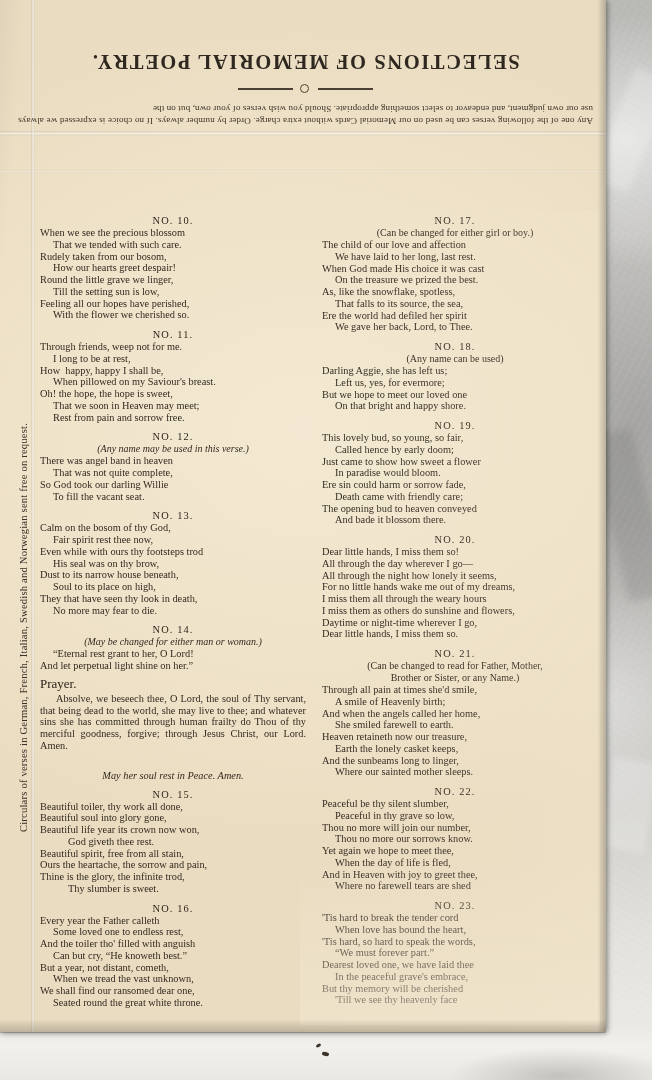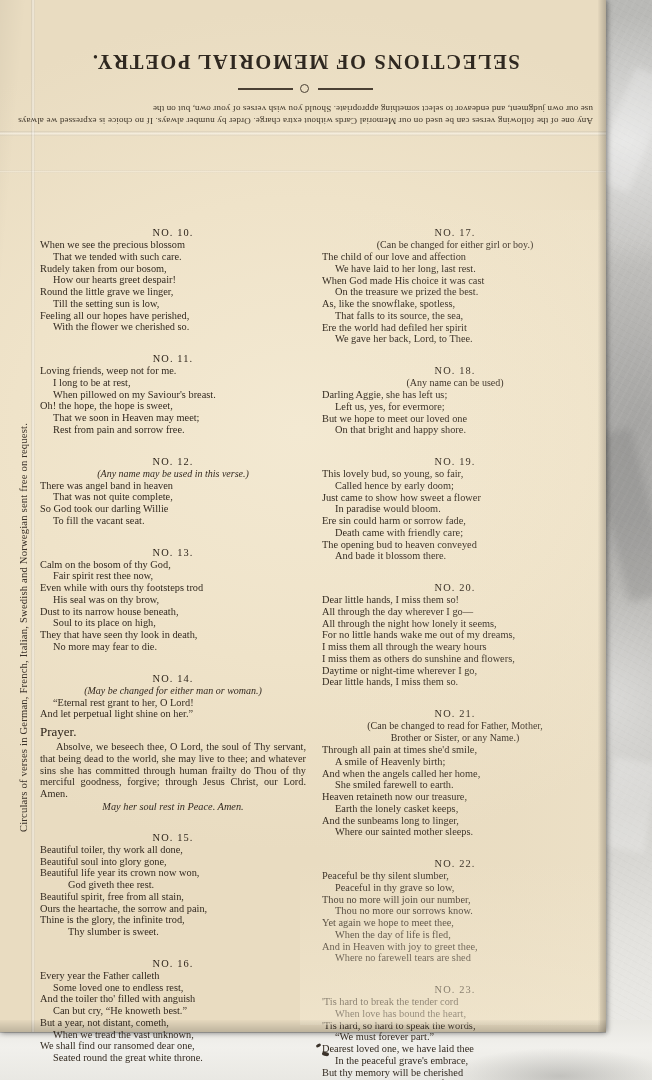--- a/index.html
+++ b/index.html
@@ -105,40 +105,40 @@
   
   .columns{
     position:absolute;left:40px;top:207px;width:548px;height:800px;
     display:flex;gap:16px;color:#33291f;
   }
   .col{width:266px;}
   .col.right{width:266px;}
 
   .vnum{
     text-align:center;font-size:10.4px;letter-spacing:1.1px;
-    margin:20px 0 1px 0;color:#2e251c;
+    margin:8px 0 1px 0;color:#2e251c;
   }
   .vnote{
     text-align:center;font-size:10px;font-style:italic;margin:0 0 1px 0;color:#33291f;
   }
   .vnote.up{font-style:normal;}
   .vline{
     font-size:10.35px;line-height:11.75px;white-space:pre;color:#332a20;
   }
   .vline.i1{padding-left:13px;}
   .vline.i2{padding-left:28px;font-family:Liberation Serif, serif;}
   .vhead{
     text-align:left;font-size:13px;font-weight:normal;margin:4px 0 0 0;color:#2b2219;
   }
   .prayer-p{
     font-size:10.3px;line-height:11.8px;text-align:justify;
     margin:1px 0 0 0;text-indent:16px;color:#332a20;
   }
   .prayer-close{
-    text-align:center;font-style:italic;font-size:10.3px;margin-top:1px;color:#332a20;
+    text-align:center;font-style:italic;font-size:10.3px;margin-top:18px;color:#332a20;
   }
 
   
   .fade-low{position:absolute;left:300px;top:860px;width:300px;height:165px;
     background:linear-gradient(180deg, rgba(243,233,210,0) 0%, rgba(243,233,210,.30) 60%, rgba(243,233,210,.52) 100%);
     pointer-events:none;}
   .fade-col{position:absolute;left:300px;top:210px;width:300px;height:820px;
     background:linear-gradient(90deg, rgba(243,233,210,0) 0%, rgba(243,233,210,.10) 70%, rgba(243,233,210,.26) 100%);
     pointer-events:none;}
 
@@ -179,22 +179,23 @@
             <div class="vline i1">That we tended with such care.</div>
             <div class="vline">Rudely taken from our bosom,</div>
             <div class="vline i1">How our hearts greet despair!</div>
             <div class="vline">Round the little grave we linger,</div>
             <div class="vline i1">Till the setting sun is low,</div>
             <div class="vline">Feeling all our hopes have perished,</div>
             <div class="vline i1">With the flower we cherished so.</div>
           </div>
           <div class="verse">
             <div class="vnum">NO. 11.</div>
-            <div class="vline">Loving friends, weep not for me.</div>
+            <div class="vline">Through friends, weep not for me.</div>
             <div class="vline i1">I long to be at rest,</div>
+            <div class="vline">How  happy, happy I shall be,</div>
             <div class="vline i1">When pillowed on my Saviour's breast.</div>
             <div class="vline">Oh! the hope, the hope is sweet,</div>
             <div class="vline i1">That we soon in Heaven may meet;</div>
             <div class="vline i1">Rest from pain and sorrow free.</div>
           </div>
           <div class="verse">
             <div class="vnum">NO. 12.</div>
             <div class="vnote">(Any name may be used in this verse.)</div>
             <div class="vline">There was angel band in heaven</div>
             <div class="vline i1">That was not quite complete,</div>

